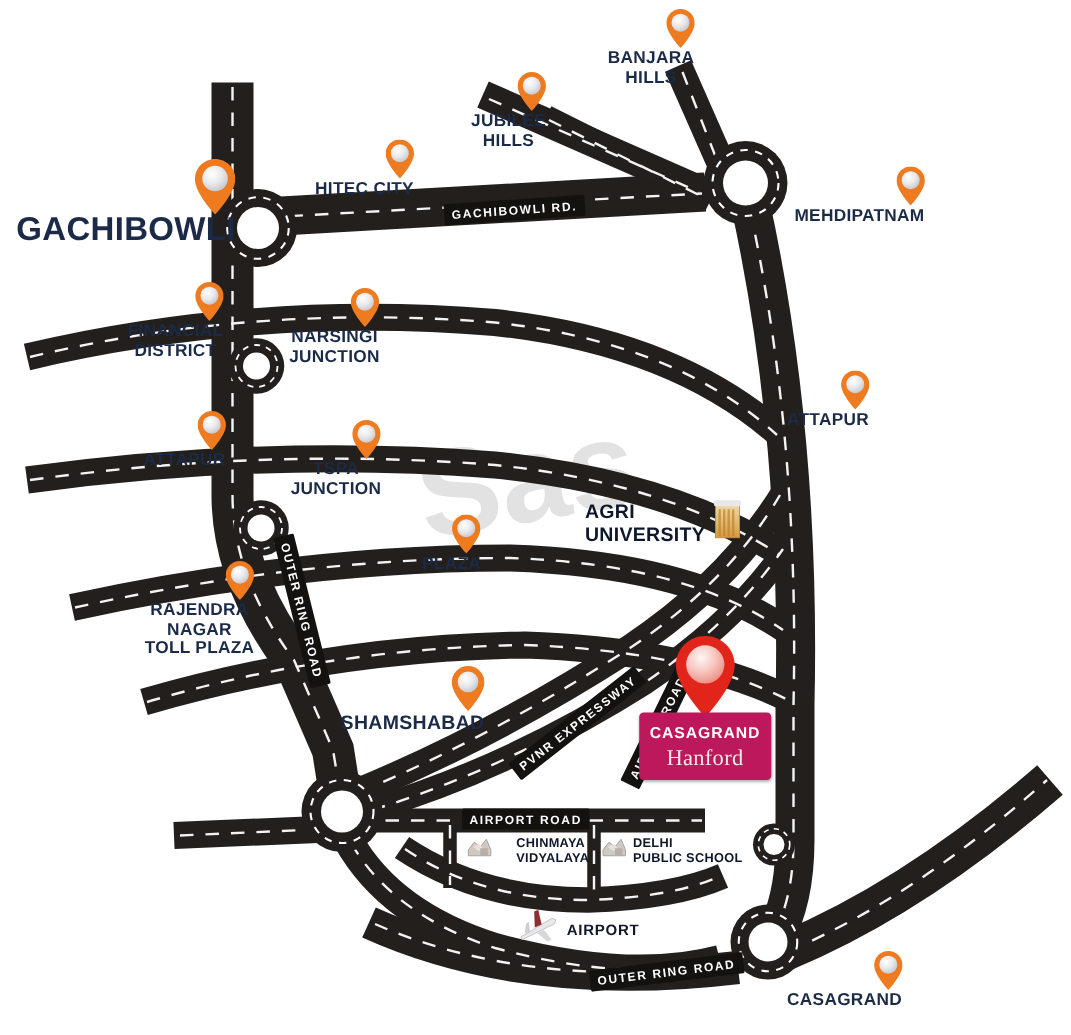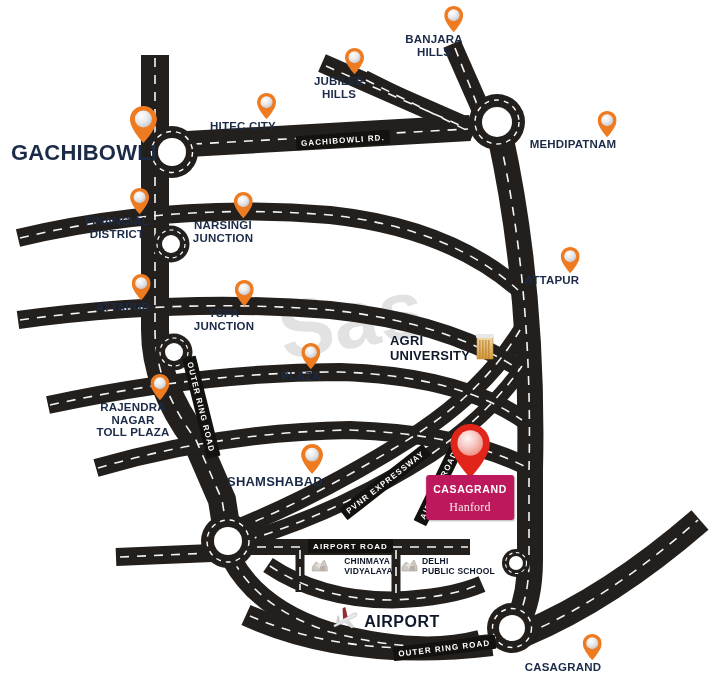--- a/index.html
+++ b/index.html
@@ -80,21 +80,21 @@
   }
   .logo-badge .brand {
     font-size: 10.5px;
     font-weight: bold;
     color: #ffffff;
     letter-spacing: 0.6px;
     line-height: 11px;
   }
   .logo-badge .product {
     font-family: "Liberation Serif", serif;
-    font-size: 12px;
+    font-size: 15px;
     color: #f3ece6;
     letter-spacing: 0.2px;
     line-height: 14px;
     text-align: right;
   }
 
   
   .poi {
     position: absolute;
     display: flex;
@@ -106,21 +106,21 @@
   .poi .poi-label {
     font-size: 8.5px;
     font-weight: bold;
     color: #0f172a;
     line-height: 10px;
     letter-spacing: .2px;
   }
   .poi-glyph { flex: none; display: block; }
 
   #poi-agri .poi-label { font-size: 13px; line-height: 15px; }
-  #poi-airport .poi-label { font-size: 16px; line-height: 15px; letter-spacing: .5px; }
+  #poi-airport .poi-label { font-size: 10px; line-height: 15px; letter-spacing: .5px; }
 
   
   .road-label {
     position: absolute;
     background: #14120f;
     color: #ffffff;
     font-size: 8px;
     font-weight: bold;
     letter-spacing: 1.1px;
     padding: 2.5px 5px;

